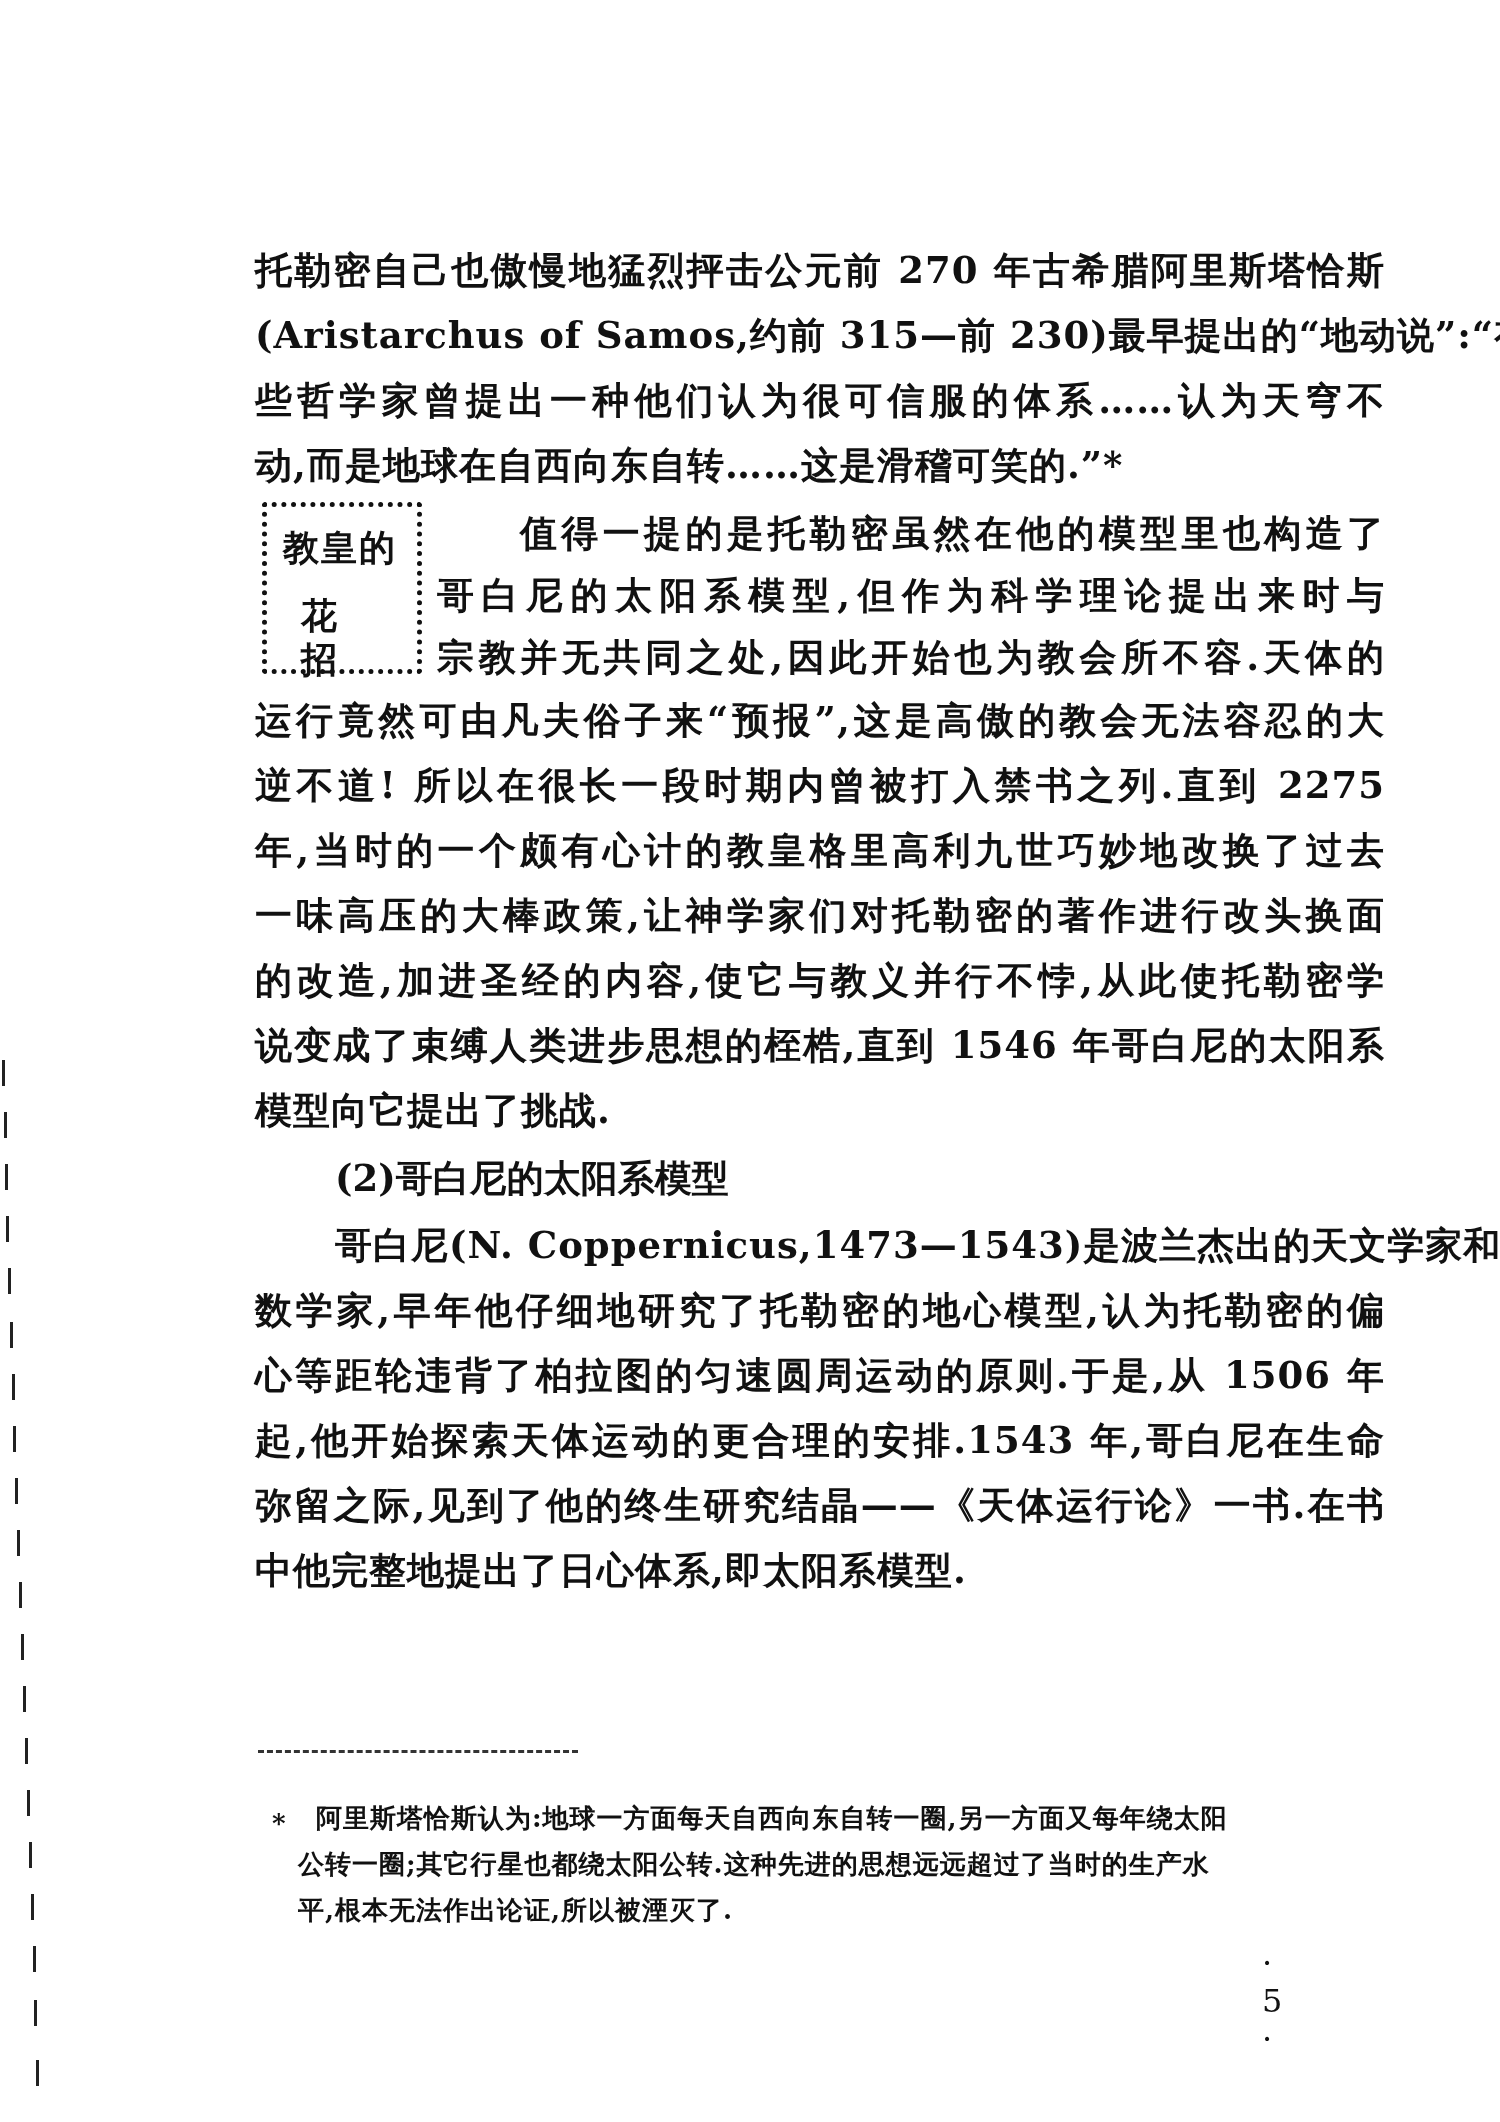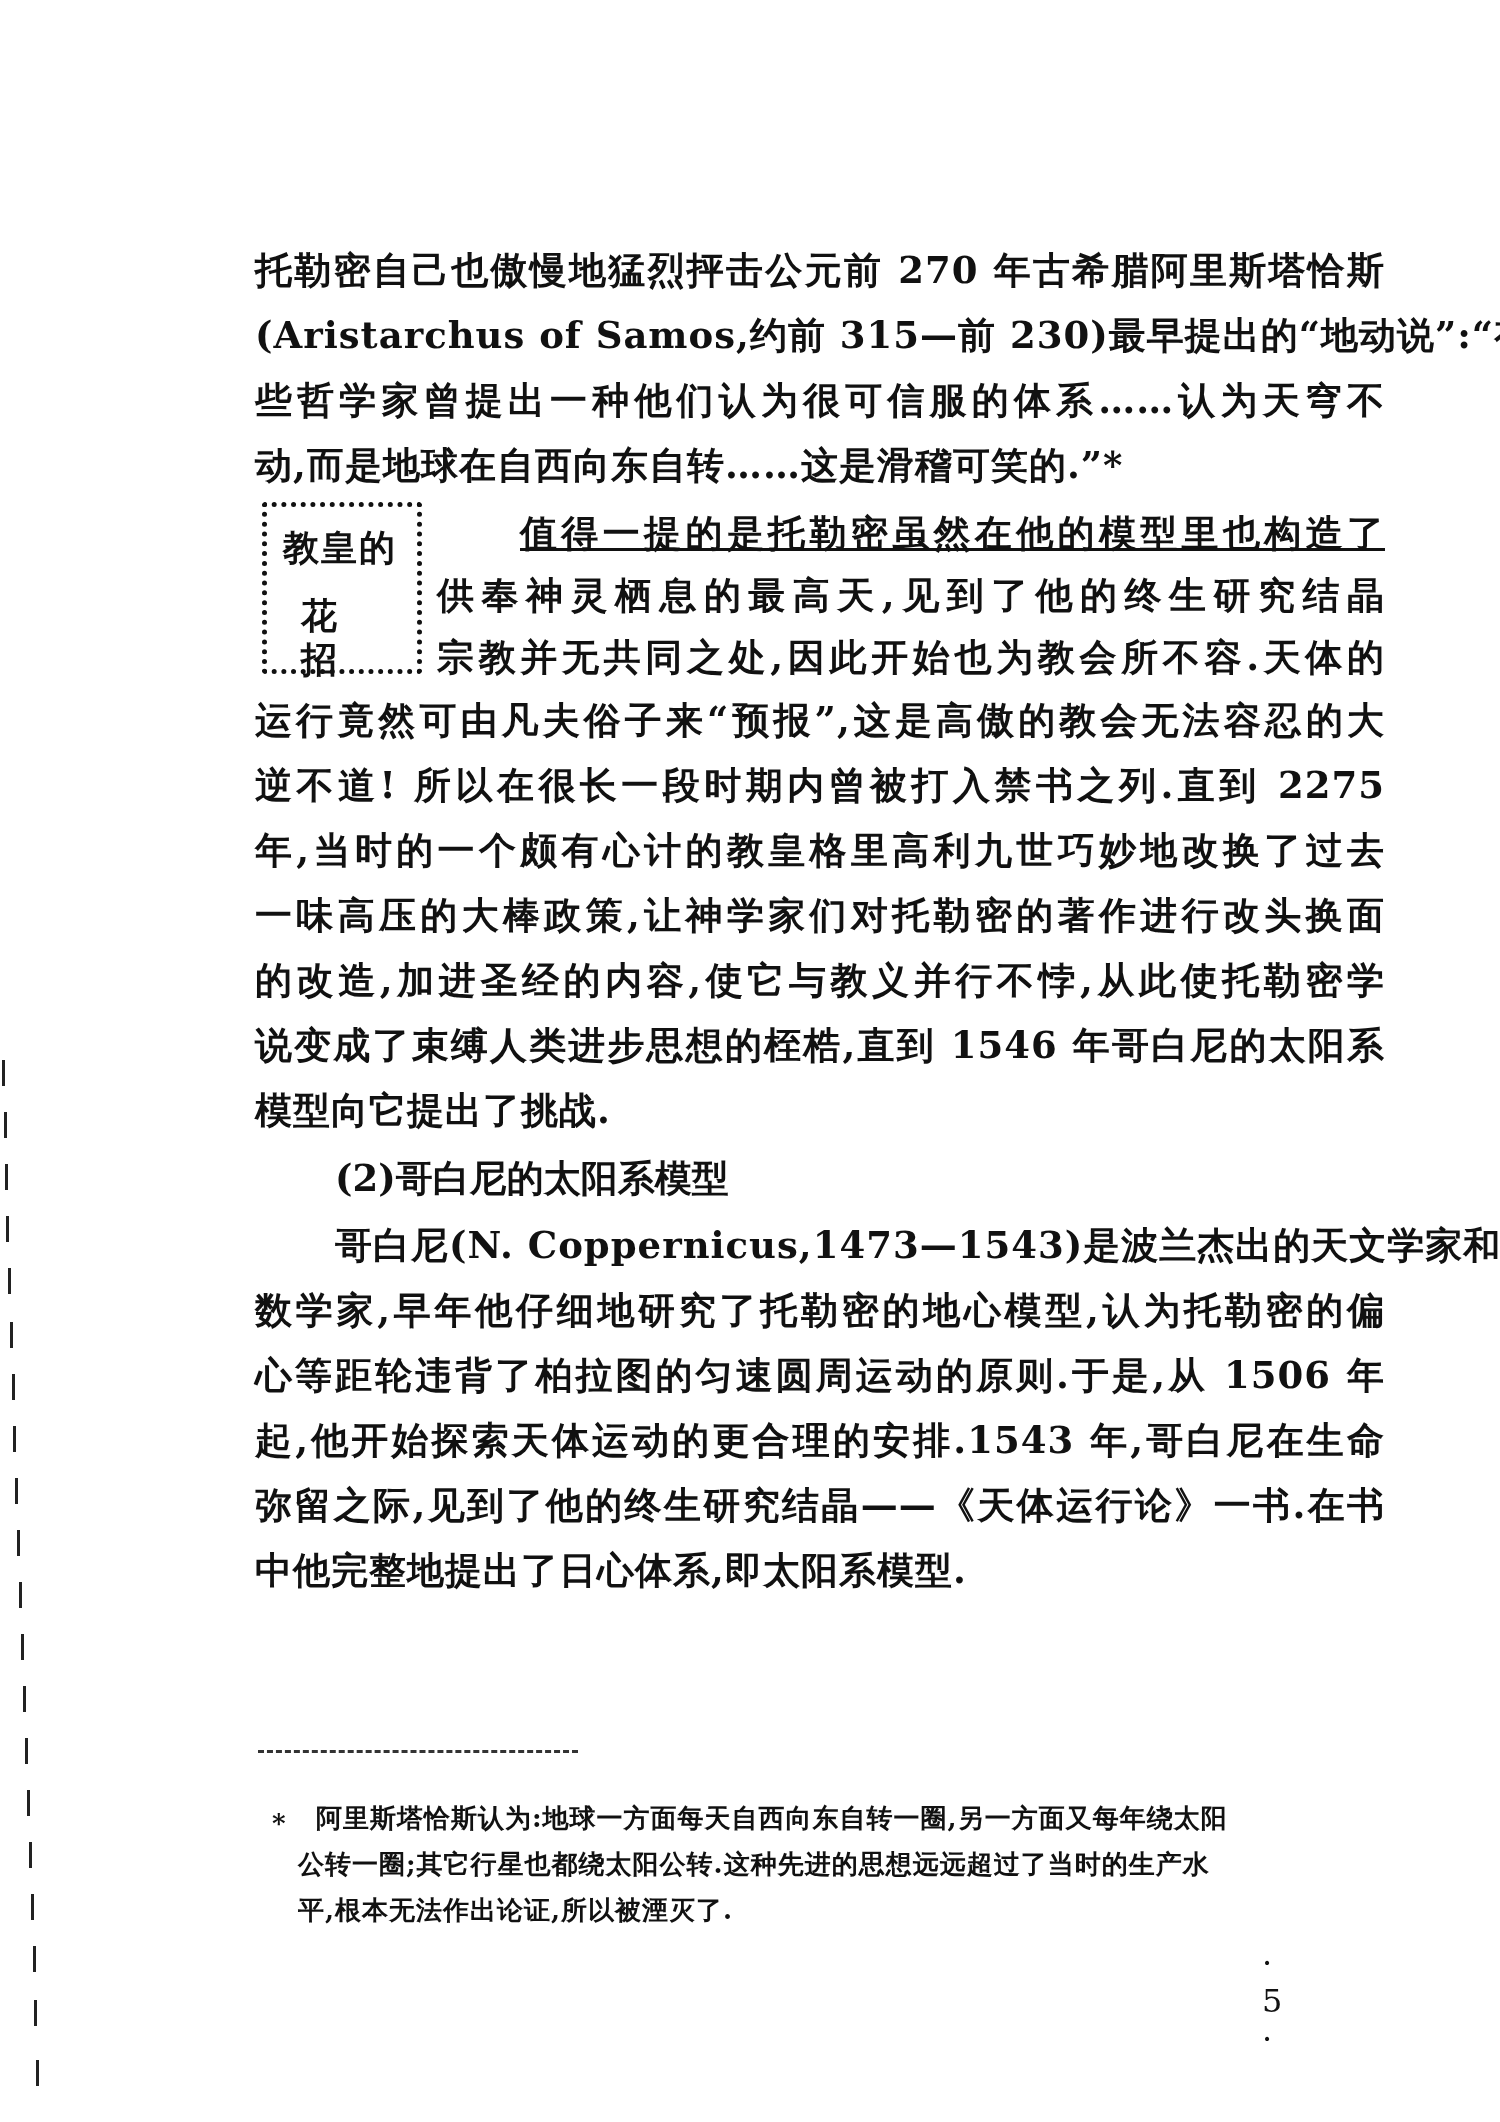--- a/index.html
+++ b/index.html
@@ -9,21 +9,21 @@
   }
   .page { position: absolute; left: 0; top: 0; width: 1212px; height: 2122px; }
   .line {
     position: absolute; left: 255px; width: 1130px; font-size: 37px; line-height: 50px;
     white-space: nowrap; letter-spacing: 1px; text-align: justify; text-align-last: justify;
     font-weight: bold;
   }
   .line.last { text-align-last: left; }
   .line.indent { left: 335px; width: 1050px; }
   .line.narrow { left: 437px; width: 948px; }
-  .line.narrow.indent { left: 520px; width: 865px; text-decoration: underline; }
+  .line.narrow.indent { left: 520px; width: 865px; }
   .heading { position: absolute; left: 335px; font-size: 37px; line-height: 50px; font-weight: bold; text-align: center; }
   .sidebox {
     position: absolute; left: 262px; top: 502px; width: 160px; height: 172px;
     border: 5px dotted #111; border-radius: 4px; box-sizing: border-box;
   }
   .sidebox .t1, .sidebox .t2 {
     position: absolute; left: 16px; font-size: 36px; font-weight: bold; line-height: 44px; letter-spacing: 2px;
   }
   .sidebox .t1 { top: 18px; }
   .sidebox .t2 { top: 86px; letter-spacing: 28px; margin-left: 18px; }
@@ -73,21 +73,21 @@
     <div class="line last" style="top:440px">动,而是地球在自西向东自转……这是滑稽可笑的.”*</div>
   </div>
 
   <div class="sidebox">
     <div class="t1">教皇的</div>
     <div class="t2">花招</div>
   </div>
 
   <div>
     <div class="line narrow indent" style="top:508px">值得一提的是托勒密虽然在他的模型里也构造了</div>
-    <div class="line narrow" style="top:570px">供奉神灵栖息的最高天,见到了他的终生研究结晶</div>
+    <div class="line narrow" style="top:570px">哥白尼的太阳系模型,但作为科学理论提出来时与</div>
     <div class="line narrow" style="top:632px">宗教并无共同之处,因此开始也为教会所不容.天体的</div>
     <div class="line" style="top:695px">运行竟然可由凡夫俗子来“预报”,这是高傲的教会无法容忍的大</div>
     <div class="line" style="top:760px">逆不道! 所以在很长一段时期内曾被打入禁书之列.直到 2275</div>
     <div class="line" style="top:825px">年,当时的一个颇有心计的教皇格里高利九世巧妙地改换了过去</div>
     <div class="line" style="top:890px">一味高压的大棒政策,让神学家们对托勒密的著作进行改头换面</div>
     <div class="line" style="top:955px">的改造,加进圣经的内容,使它与教义并行不悖,从此使托勒密学</div>
     <div class="line" style="top:1020px">说变成了束缚人类进步思想的桎梏,直到 1546 年哥白尼的太阳系</div>
     <div class="line last" style="top:1085px">模型向它提出了挑战.</div>
   </div>
 

